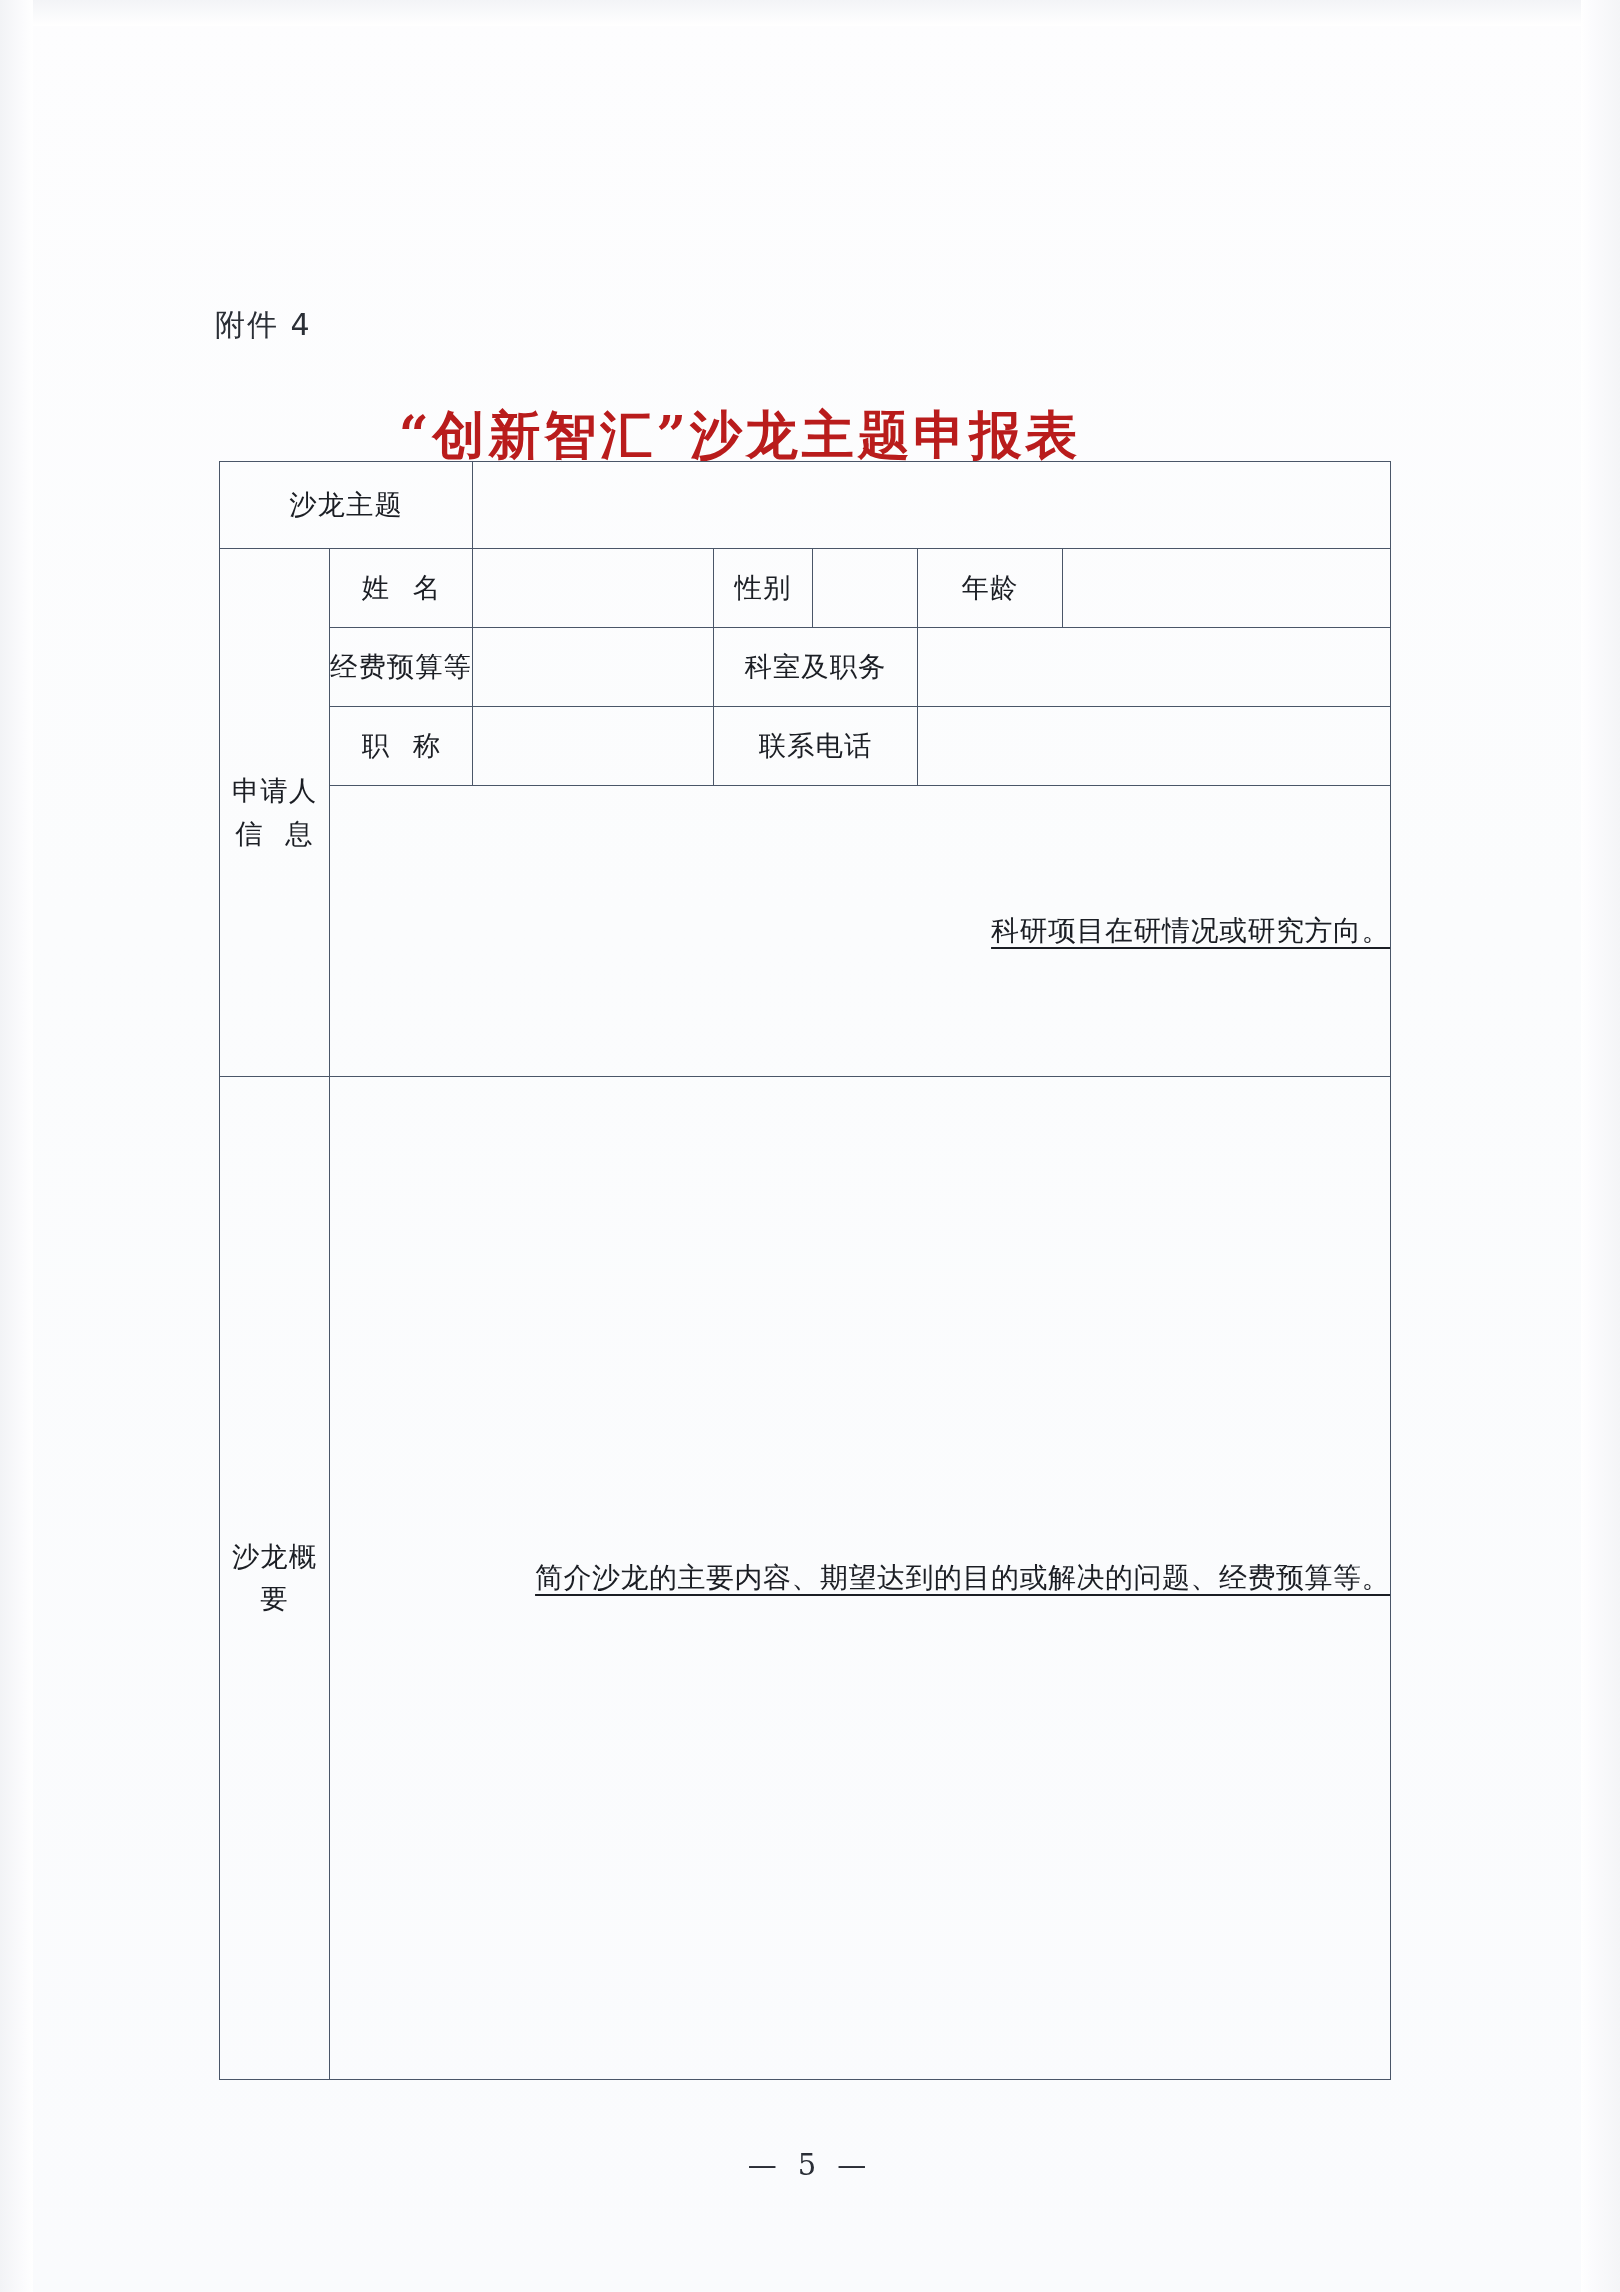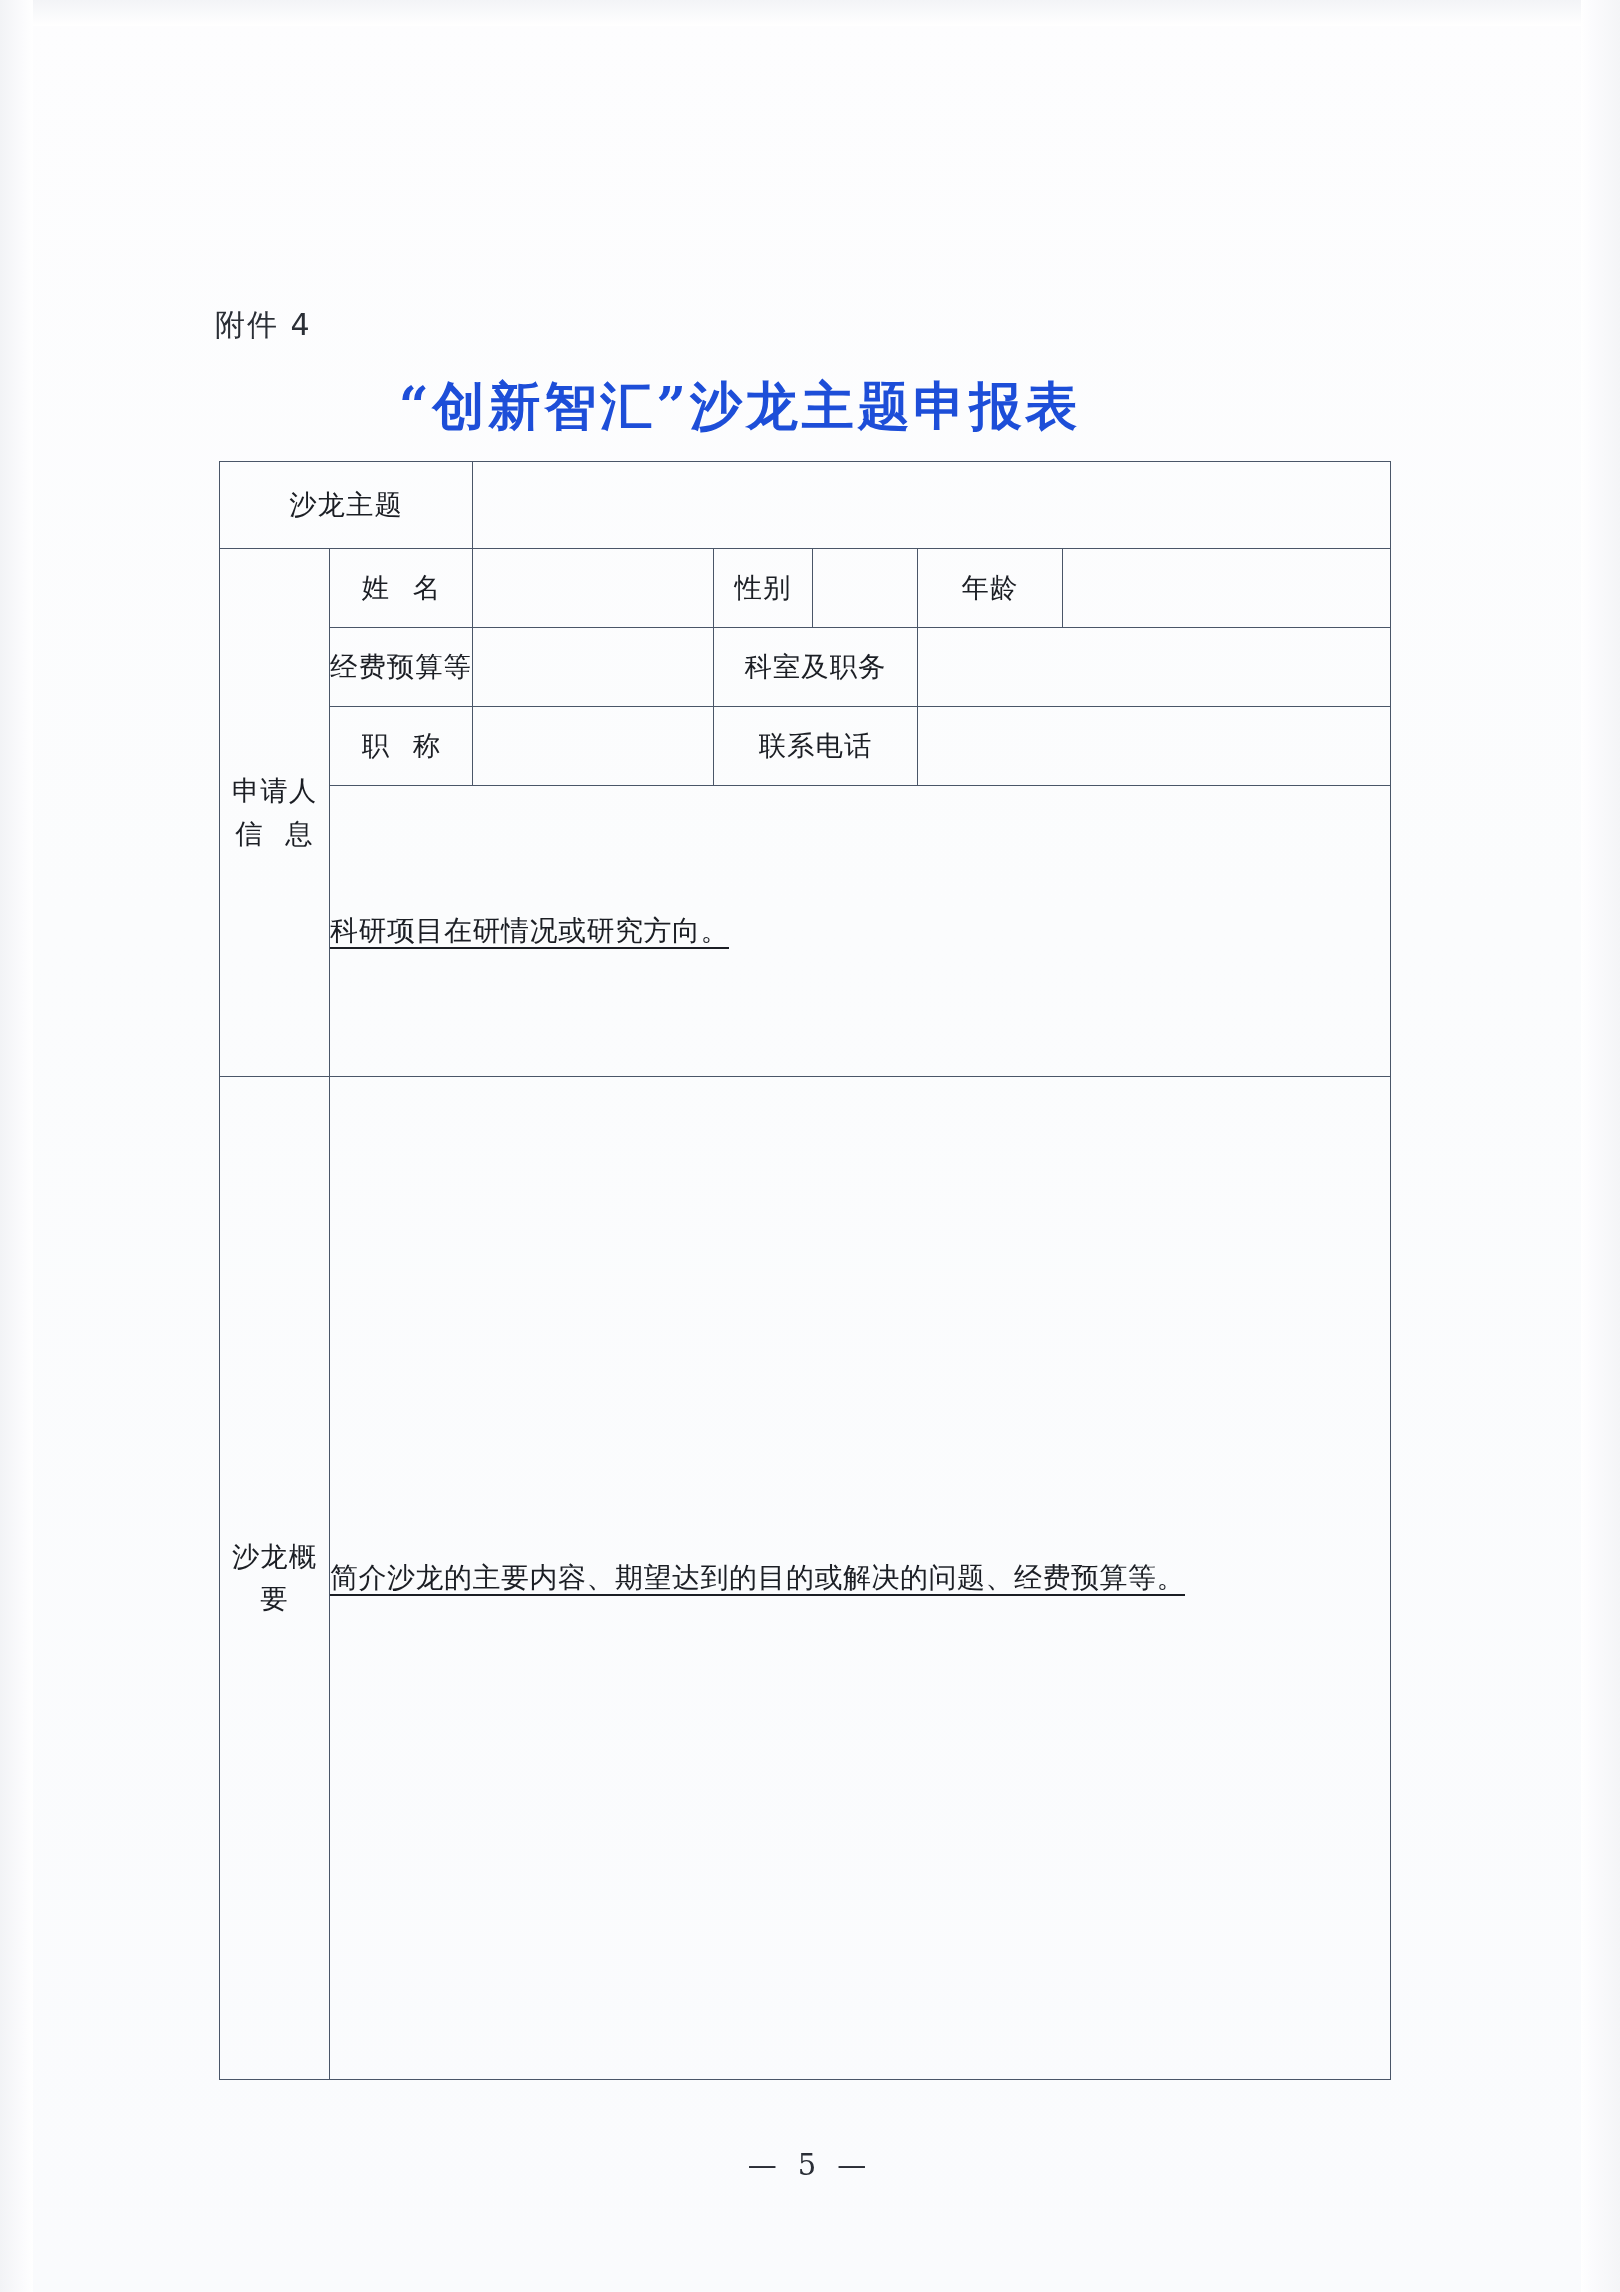--- a/index.html
+++ b/index.html
@@ -49,28 +49,28 @@
     font-size: 30px;
     letter-spacing: 2px;
     color: #2b2f36;
     font-family: "DejaVu Sans", "Liberation Sans", sans-serif;
     white-space: nowrap;
   }
 
   .doc-title {
     position: absolute;
     left: 147px;
-    top: 372px;
+    top: 401px;
     width: 1186px;
     text-align: center;
     font-family: "DejaVu Serif", "Liberation Serif", serif;
     font-weight: bold;
     font-size: 52px;
     letter-spacing: 3.9px;
-    color: #1d4ed8;
+    color: #b91c1c;
     white-space: nowrap;
   }
 
   table.form {
     position: absolute;
     left: 219px;
     top: 461px;
     width: 1171px;
     border-collapse: collapse;
     table-layout: fixed;
@@ -104,20 +104,21 @@
     line-height: 1.55;
     letter-spacing: 1px;
   }
   .side-label .l2 .gap { display: inline-block; width: 21.6px; }
 
   .fill-cell { background: transparent; }
 
   .note-cell {
     vertical-align: top;
     padding: 21.6px 0 0 15.7px;
+    text-align: right;
   }
   .note-text {
     font-size: 28px;
     letter-spacing: 0.5px;
     text-decoration: underline;
     text-underline-offset: 6.9px;
     text-decoration-thickness: 1.5px;
     display: inline;
     line-height: 1.6;
   }

